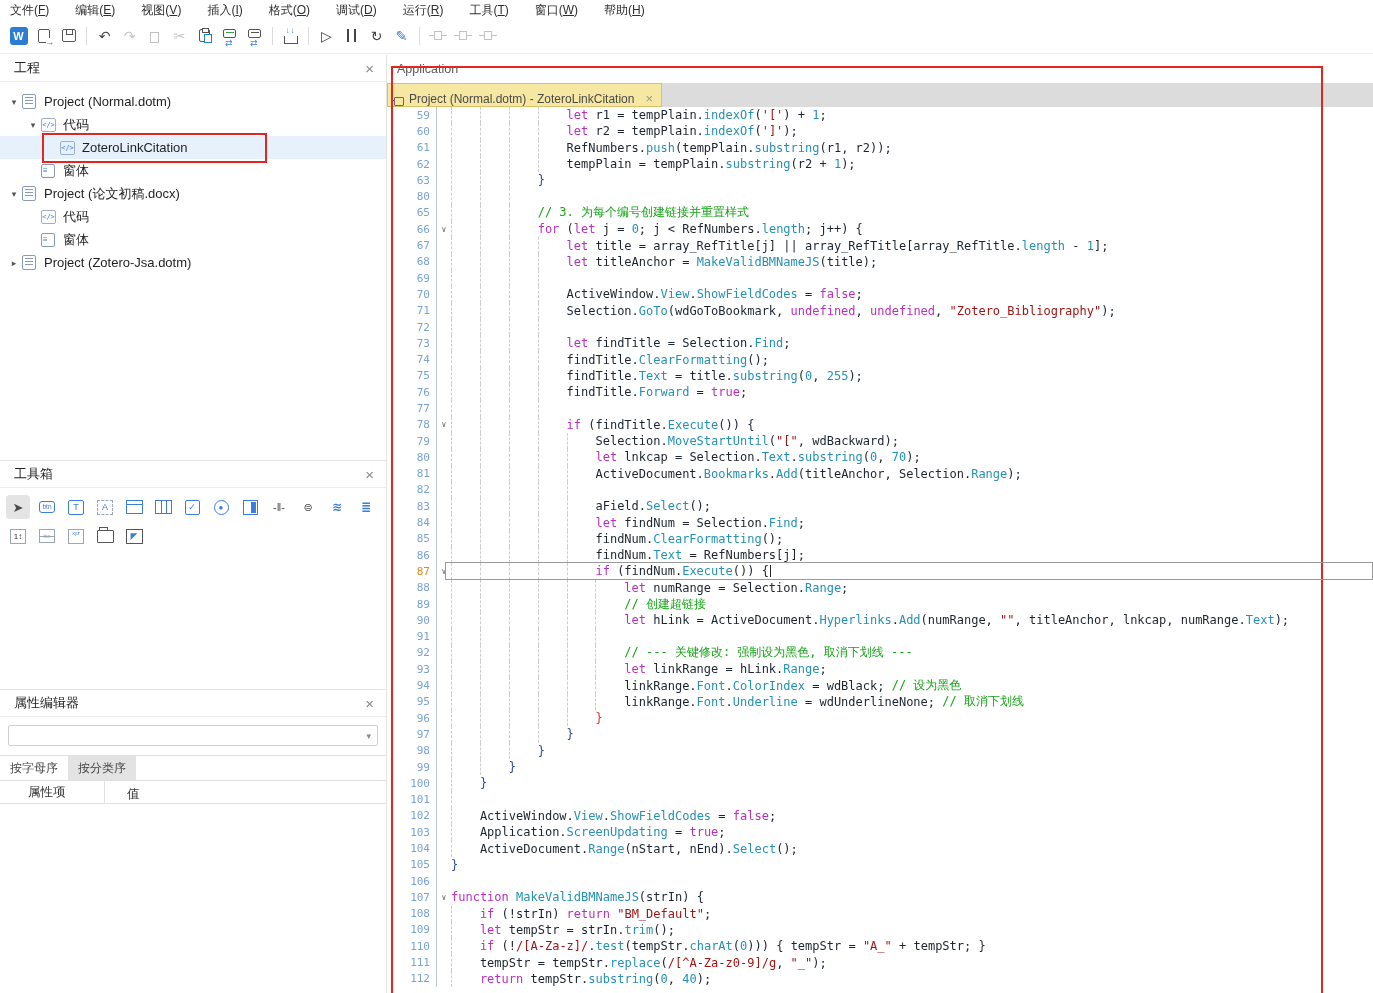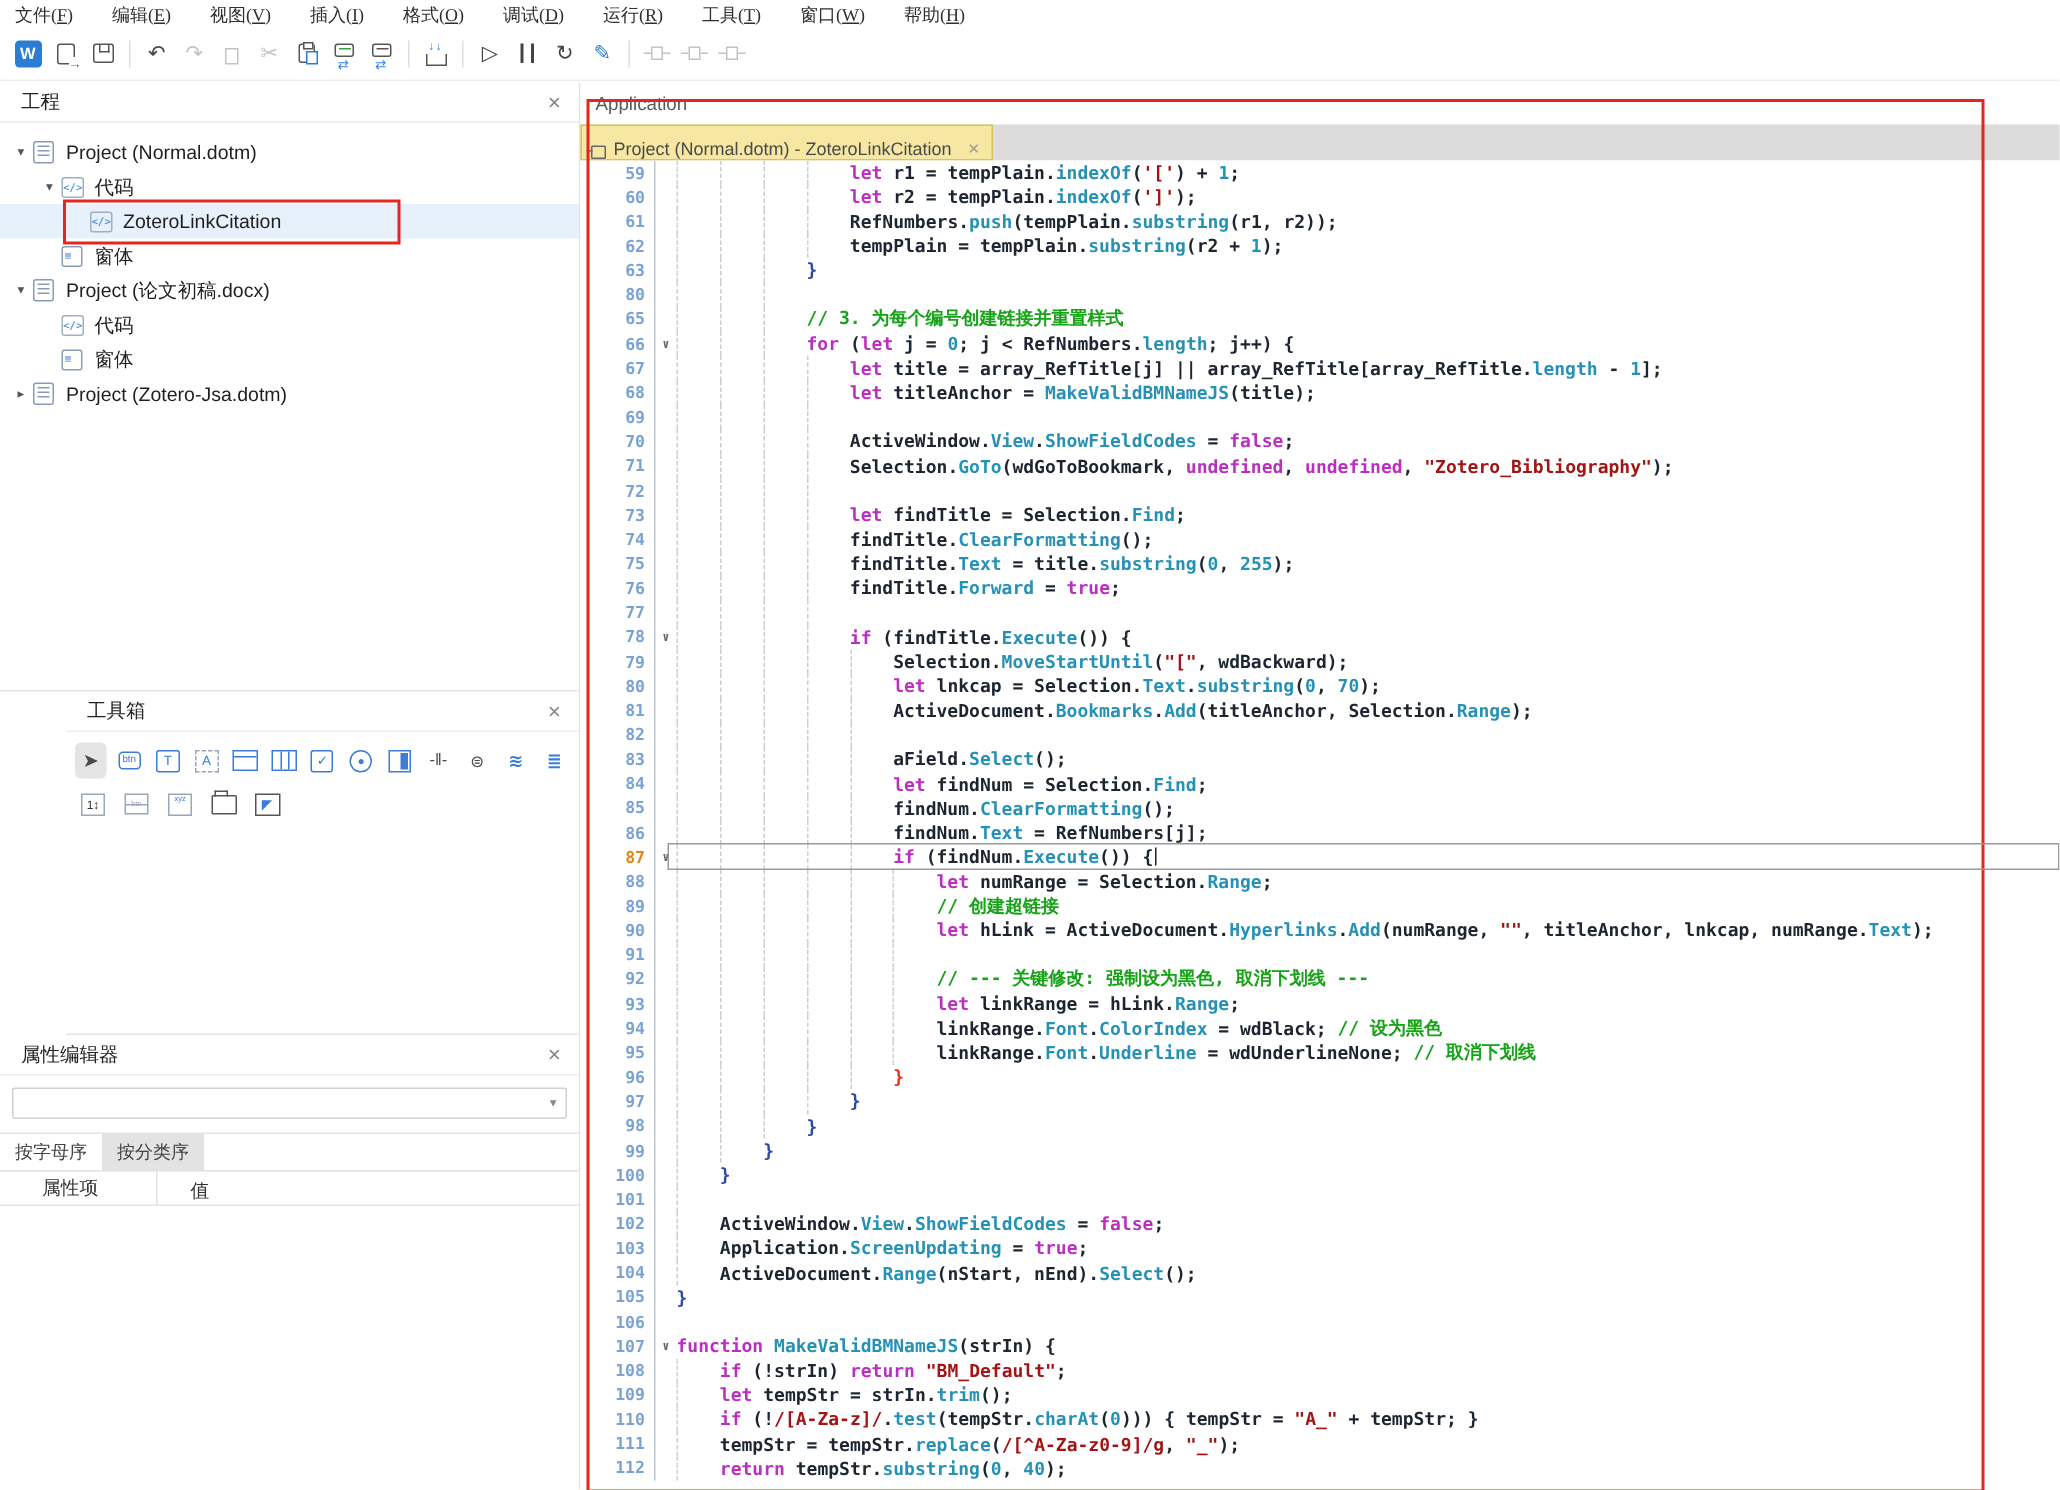--- a/index.html
+++ b/index.html
@@ -3,21 +3,21 @@
 <meta charset="utf-8">
 <style>
   :root{
     --red:#e3261f;
   }
   *{margin:0;padding:0;box-sizing:border-box;}
   html,body{width:1373px;height:993px;overflow:hidden;background:#fff;
     font-family:"Liberation Sans","DejaVu Sans",sans-serif;}
   
   .menubar{height:18px;display:flex;align-items:flex-start;gap:26px;padding:2px 10px 0 10px;
-    font-size:12px;color:#2f2f2f;background:#fff;font-family:Liberation Serif, serif;}
+    font-size:12px;color:#2f2f2f;background:#fff;}
   .menu-item{cursor:default;white-space:nowrap;}
   .menu-item u{text-decoration:underline;}
   .toolbar{height:36px;display:flex;align-items:center;padding:0 6px;background:#fff;
     border-bottom:1px solid #ededed;}
   .tbtn{width:25px;height:25px;display:flex;align-items:center;justify-content:center;
     font-size:14px;color:#444;border-radius:3px;position:relative;}
   .tbtn.off{color:#c3c3c3;}
   .tbtn.accent{color:#2b7cd3;}
   .tsep{width:1px;height:18px;background:#ddd;margin:0 5px;flex:none;}
   
@@ -52,21 +52,21 @@
   .shp-step::before{left:-6px;} .shp-step::after{right:-6px;}
   
   .main{position:absolute;left:0;top:55px;right:0;bottom:0;}
   .sidebar{position:absolute;left:0;top:0;width:387px;height:100%;background:#fff;
     border-right:1px solid #e2e2e2;}
   .panel-header{height:27px;display:flex;align-items:center;padding:0 12px 0 14px;
     font-size:13px;color:#222;border-bottom:1px solid #ececec;gap:28px;}
   .panel-header .ttl{flex:1;}
   .panel-close{color:#8a8a8a;font-size:15px;cursor:default;}
   .panel-project{height:406px;border-bottom:1px solid #e5e5e5;}
-  .panel-toolbox{height:229px;border-bottom:1px solid #e5e5e5;margin-left:44px;}
+  .panel-toolbox{height:229px;border-bottom:1px solid #e5e5e5;}
   .panel-props{height:302px;}
   
   .tree{padding-top:8px;font-size:13px;color:#1f1f1f;}
   .trow{height:23px;display:flex;align-items:center;cursor:default;}
   .trow.sel{background:#e7f1fb;}
   .tarrow{width:16px;text-align:center;font-size:9px;color:#555;flex:none;}
   .ticon{width:18px;flex:none;display:flex;align-items:center;}
   .tlabel{padding-left:4px;white-space:nowrap;}
   .ico-project{width:14px;height:15px;border:1.2px solid #8a9cb5;border-radius:2px;position:relative;}
   .ico-project::before{content:"";position:absolute;left:2px;top:2px;right:2px;height:1.2px;
@@ -119,21 +119,21 @@
   
   .editor{position:absolute;left:387px;top:0;right:0;bottom:0;background:#fff;}
   .apphead{height:28px;display:flex;align-items:center;padding-left:10px;font-size:12.5px;color:#5a5a5a;}
   .tabbar{height:24px;background:#dcdcdc;display:flex;align-items:flex-start;}
   .etab{height:24px;background:#f6e7a2;border:1px solid #d8c266;display:flex;align-items:flex-end;
     gap:5px;padding:0 8px 0 6px;font-size:12px;color:#4a4a4a;}
   .tab-ico{width:10px;height:9px;border:1.2px solid #666;border-radius:1px;position:relative;display:inline-block;}
   .tab-ico::before{content:"";position:absolute;left:-4px;top:2px;width:4px;height:1.2px;background:#666;}
   .tab-close{color:#999;font-size:13px;margin-left:6px;}
   .code{position:absolute;left:0;top:52px;right:0;bottom:0;overflow:hidden;
-    font-family:"DejaVu Sans Mono","Liberation Mono",monospace;font-size:12px;background:#fff;font-weight:bold;}
+    font-family:"DejaVu Sans Mono","Liberation Mono",monospace;font-size:12px;background:#fff;}
   .cl{height:16.3px;display:flex;align-items:center;white-space:pre;}
   .ln{width:50px;padding-right:6px;text-align:right;font-size:11px;color:var(--c-ln);
     border-right:1px solid #bfc8d2;height:100%;display:flex;align-items:center;justify-content:flex-end;flex:none;}
   .ln.cur{color:var(--c-lncur);}
   .foldcol{width:14px;flex:none;text-align:center;font-size:8px;color:#666;height:100%;
     display:flex;align-items:center;justify-content:center;}
   .gd{width:4ch;height:100%;border-left:1px dashed #cdcdcd;flex:none;}
   .txt{height:100%;display:flex;align-items:center;}
   .tk-d{color:var(--c-d);} .tk-k{color:var(--c-k);} .tk-m{color:var(--c-m);}
   .tk-s{color:var(--c-s);} .tk-c{color:var(--c-c);} .tk-b{color:var(--c-b);} .tk-r{color:var(--c-r);}

